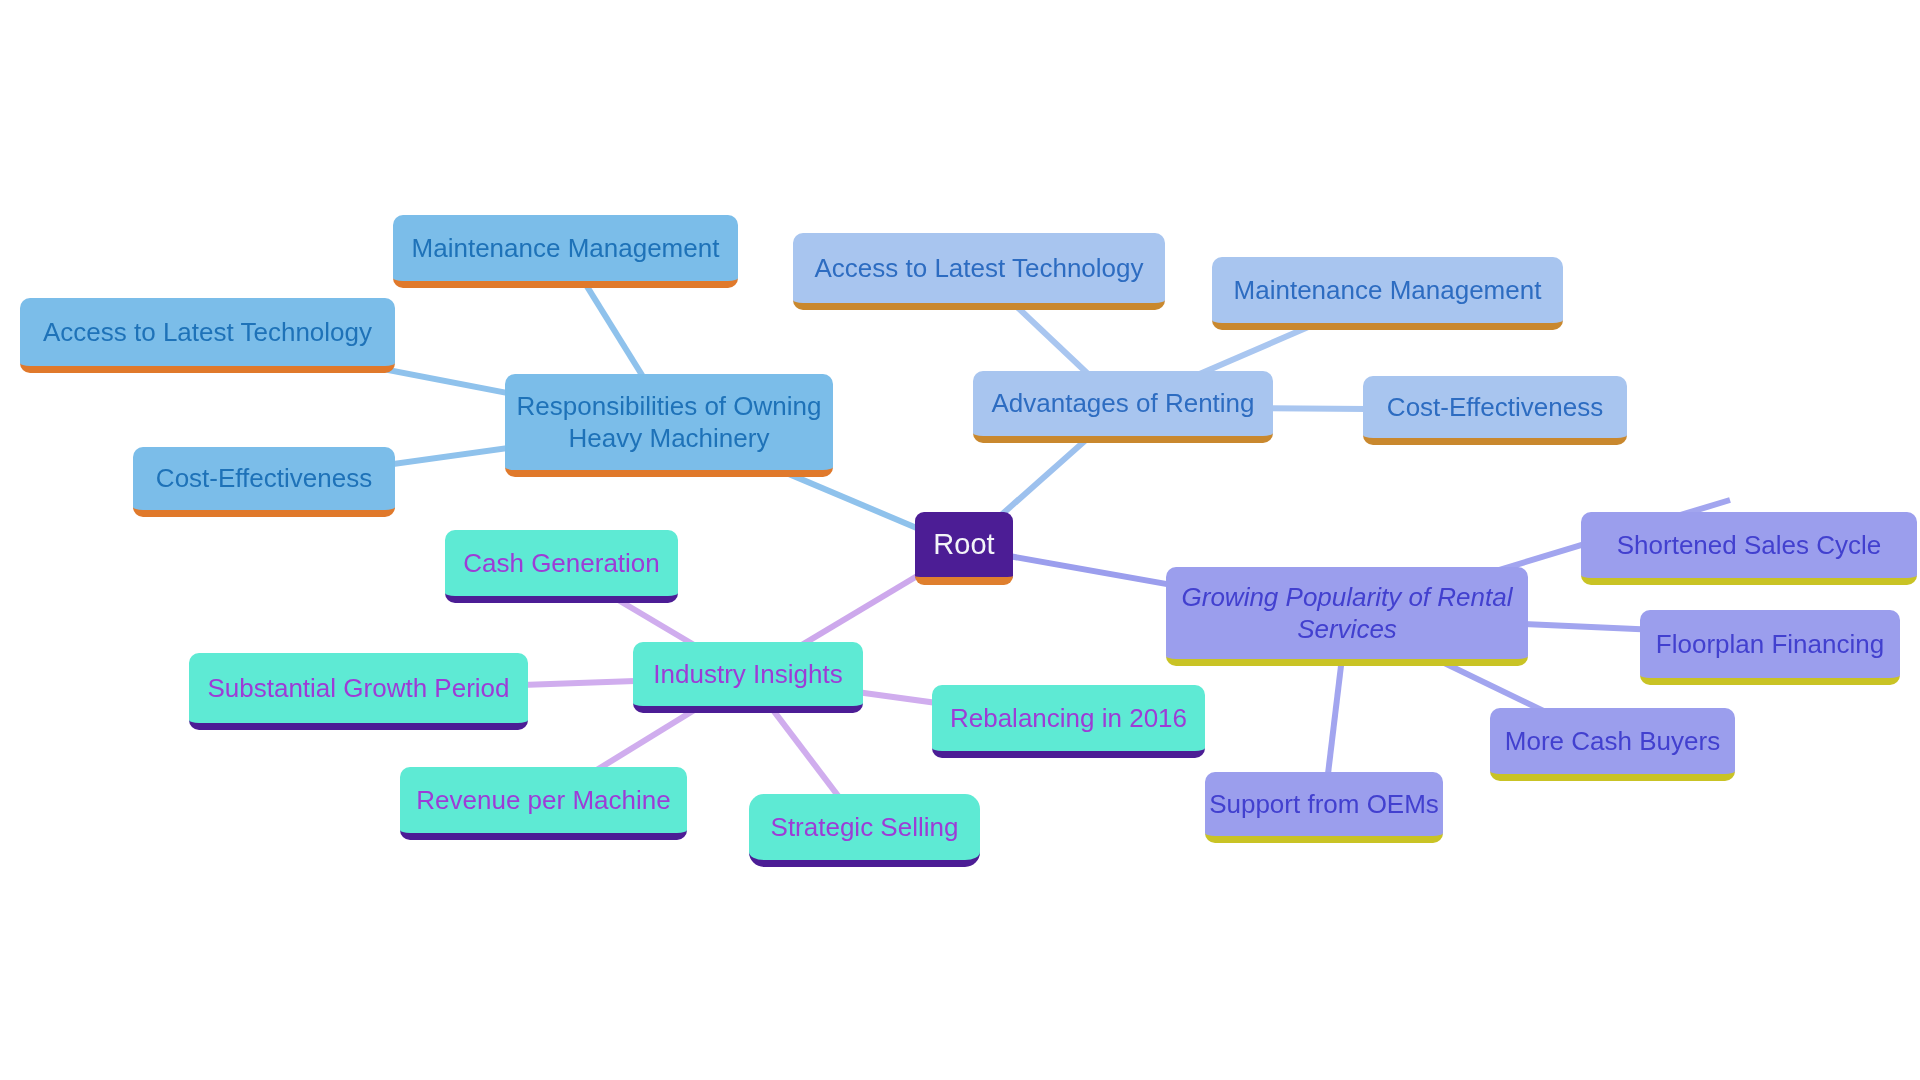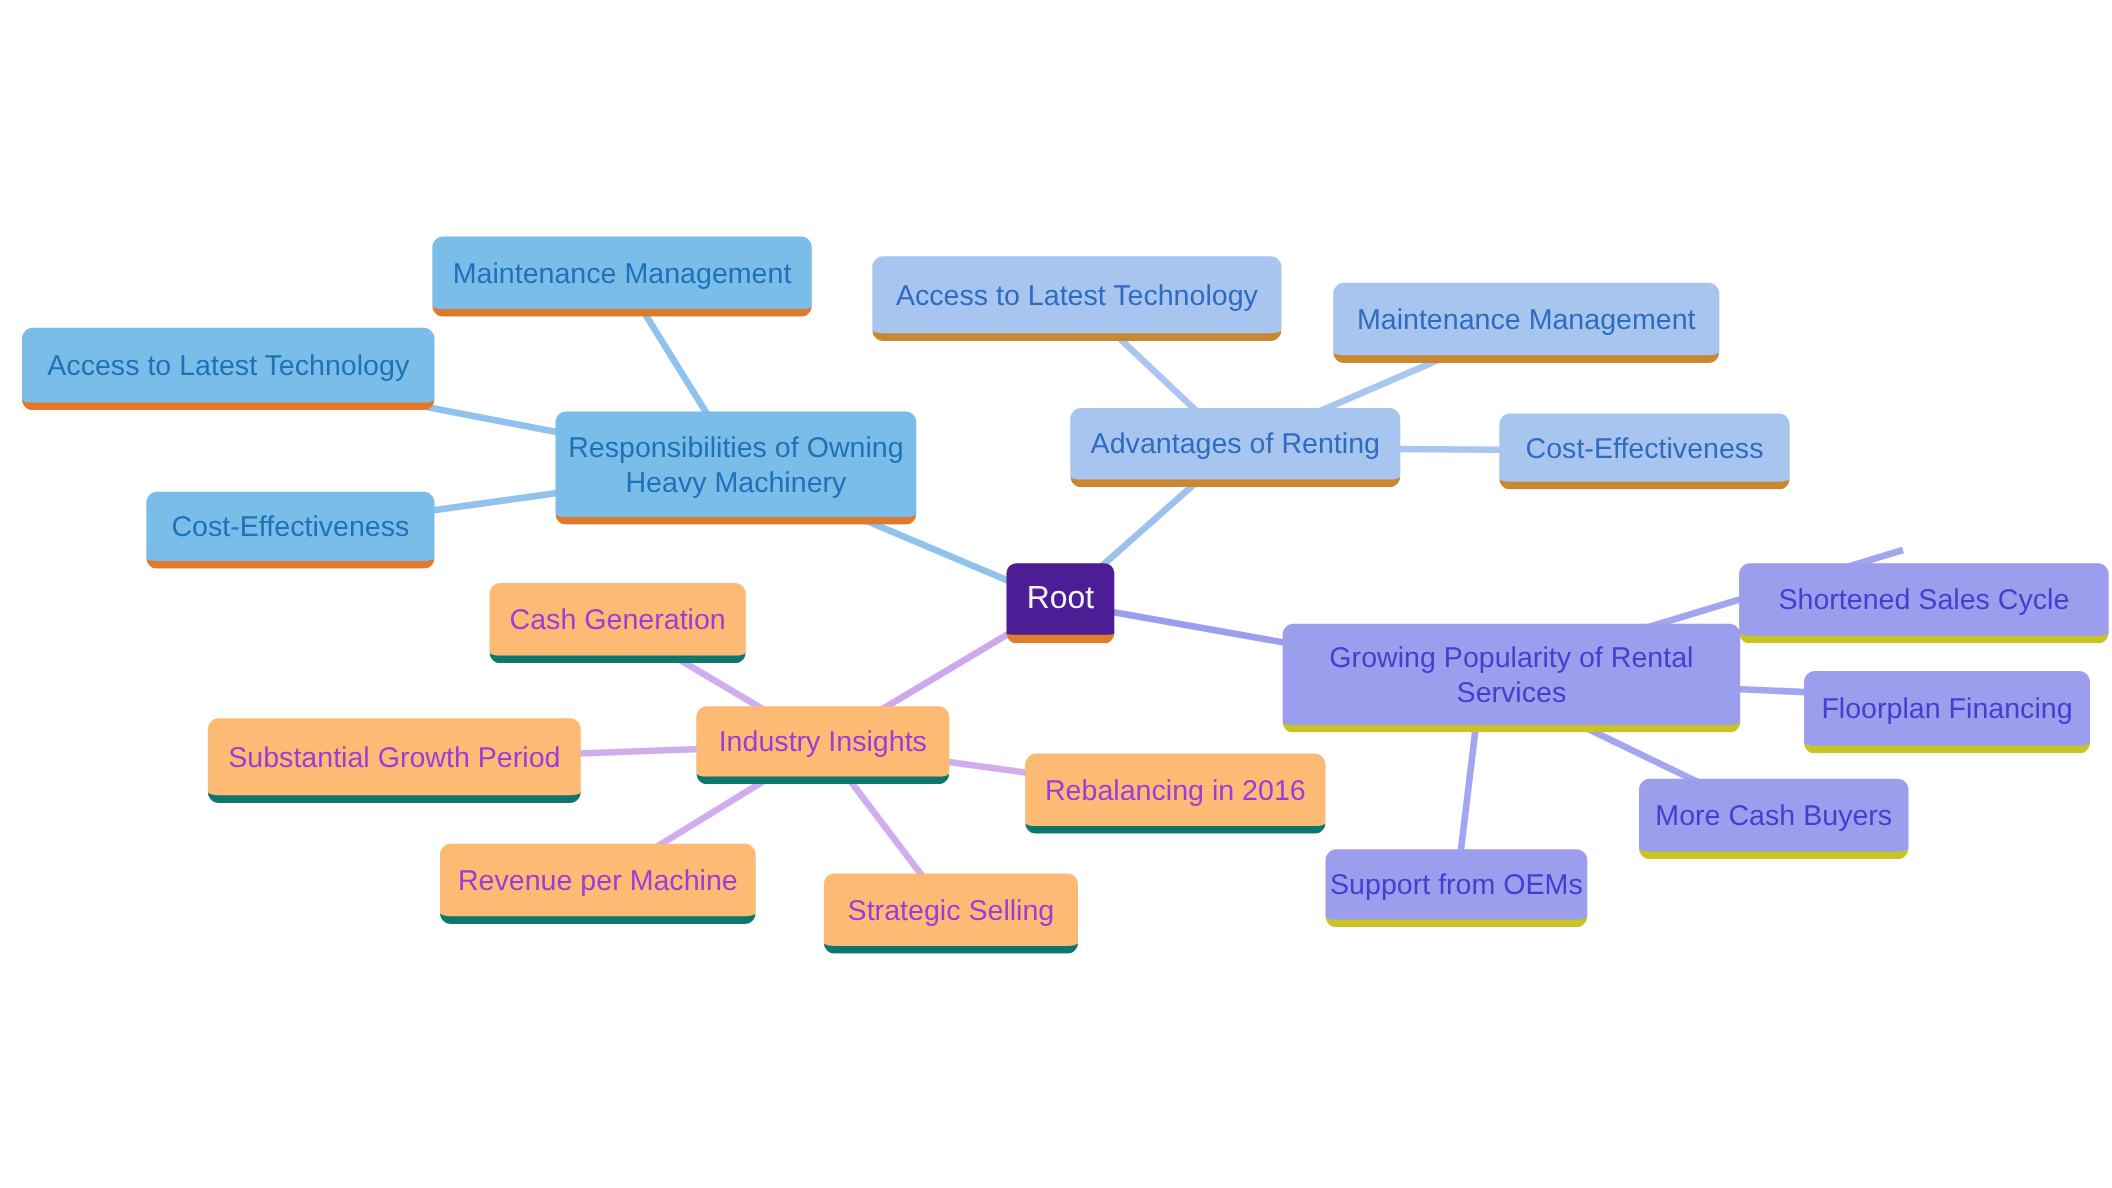--- a/index.html
+++ b/index.html
@@ -11,42 +11,42 @@
   .node{
     position:absolute;display:flex;align-items:center;justify-content:center;
     text-align:center;border-radius:10px;font-size:26px;line-height:1.25;
     box-sizing:content-box;user-select:none;
   }
   
   .c-root{background:#4c1d95;color:#f3f4f8;border-bottom:8px solid #df7f2e;font-size:29px;border-radius:9px;}
   .c-own{background:#7bbde9;color:#1e72b8;border-bottom:7px solid #e0792b;}
   .c-rent{background:#a8c5ef;color:#2d6cc1;border-bottom:7px solid #c9882e;}
   .c-rental{background:#9b9eed;color:#4240cf;border-bottom:7px solid #c9c325;}
-  .c-ins{background:#fdba74;color:#9d3cd6;border-bottom:7px solid #0f766e;}
+  .c-ins{background:#5eead4;color:#9d3cd6;border-bottom:7px solid #4c1d95;}
   
   .n-root{left:915px;top:512px;width:98px;height:65px;}
   .n-responsibilities{left:505px;top:374px;width:328px;height:96px;}
   .n-own-maintenance{left:393px;top:215px;width:345px;height:66px;}
   .n-own-access{left:20px;top:298px;width:375px;height:68px;}
   .n-own-cost{left:133px;top:447px;width:262px;height:63px;}
   .n-advantages{left:973px;top:371px;width:300px;height:65px;}
   .n-rent-access{left:793px;top:233px;width:372px;height:70px;}
   .n-rent-maintenance{left:1212px;top:257px;width:351px;height:66px;}
   .n-rent-cost{left:1363px;top:376px;width:264px;height:62px;}
-  .n-rental{left:1166px;top:567px;width:416px;height:92px;}
+  .n-rental{left:1166px;top:567px;width:362px;height:92px;font-style:italic;}
   .n-rental-shortened{left:1581px;top:464px;width:336px;height:66px;margin-top:48px;}
   .n-rental-floorplan{left:1640px;top:598px;width:260px;height:68px;margin-top:12px;}
   .n-rental-cash-buyers{left:1490px;top:708px;width:245px;height:66px;}
   .n-rental-oems{left:1205px;top:772px;width:238px;height:64px;}
   .n-insights{left:633px;top:642px;width:230px;height:64px;}
   .n-insights-cash{left:445px;top:530px;width:233px;height:66px;}
   .n-insights-growth{left:189px;top:653px;width:339px;height:70px;}
   .n-insights-rebalancing{left:932px;top:685px;width:273px;height:66px;}
   .n-insights-revenue{left:400px;top:767px;width:287px;height:66px;text-align:right;}
-  .n-insights-strategic{left:749px;top:794px;width:231px;height:66px;}
+  .n-insights-strategic{left:749px;top:794px;width:231px;height:66px;border-radius:15px;}
 </style>
 </head>
 <body>
 
 <div class="canvas">
 
   <svg class="edges" width="1920" height="1080" viewBox="0 0 1920 1080">
 
     <line x1="964" y1="548" x2="673" y2="425" stroke="#8fc2ec" stroke-width="6"></line>
     <line x1="964" y1="548" x2="1123" y2="407" stroke="#9dc1ee" stroke-width="6"></line>

